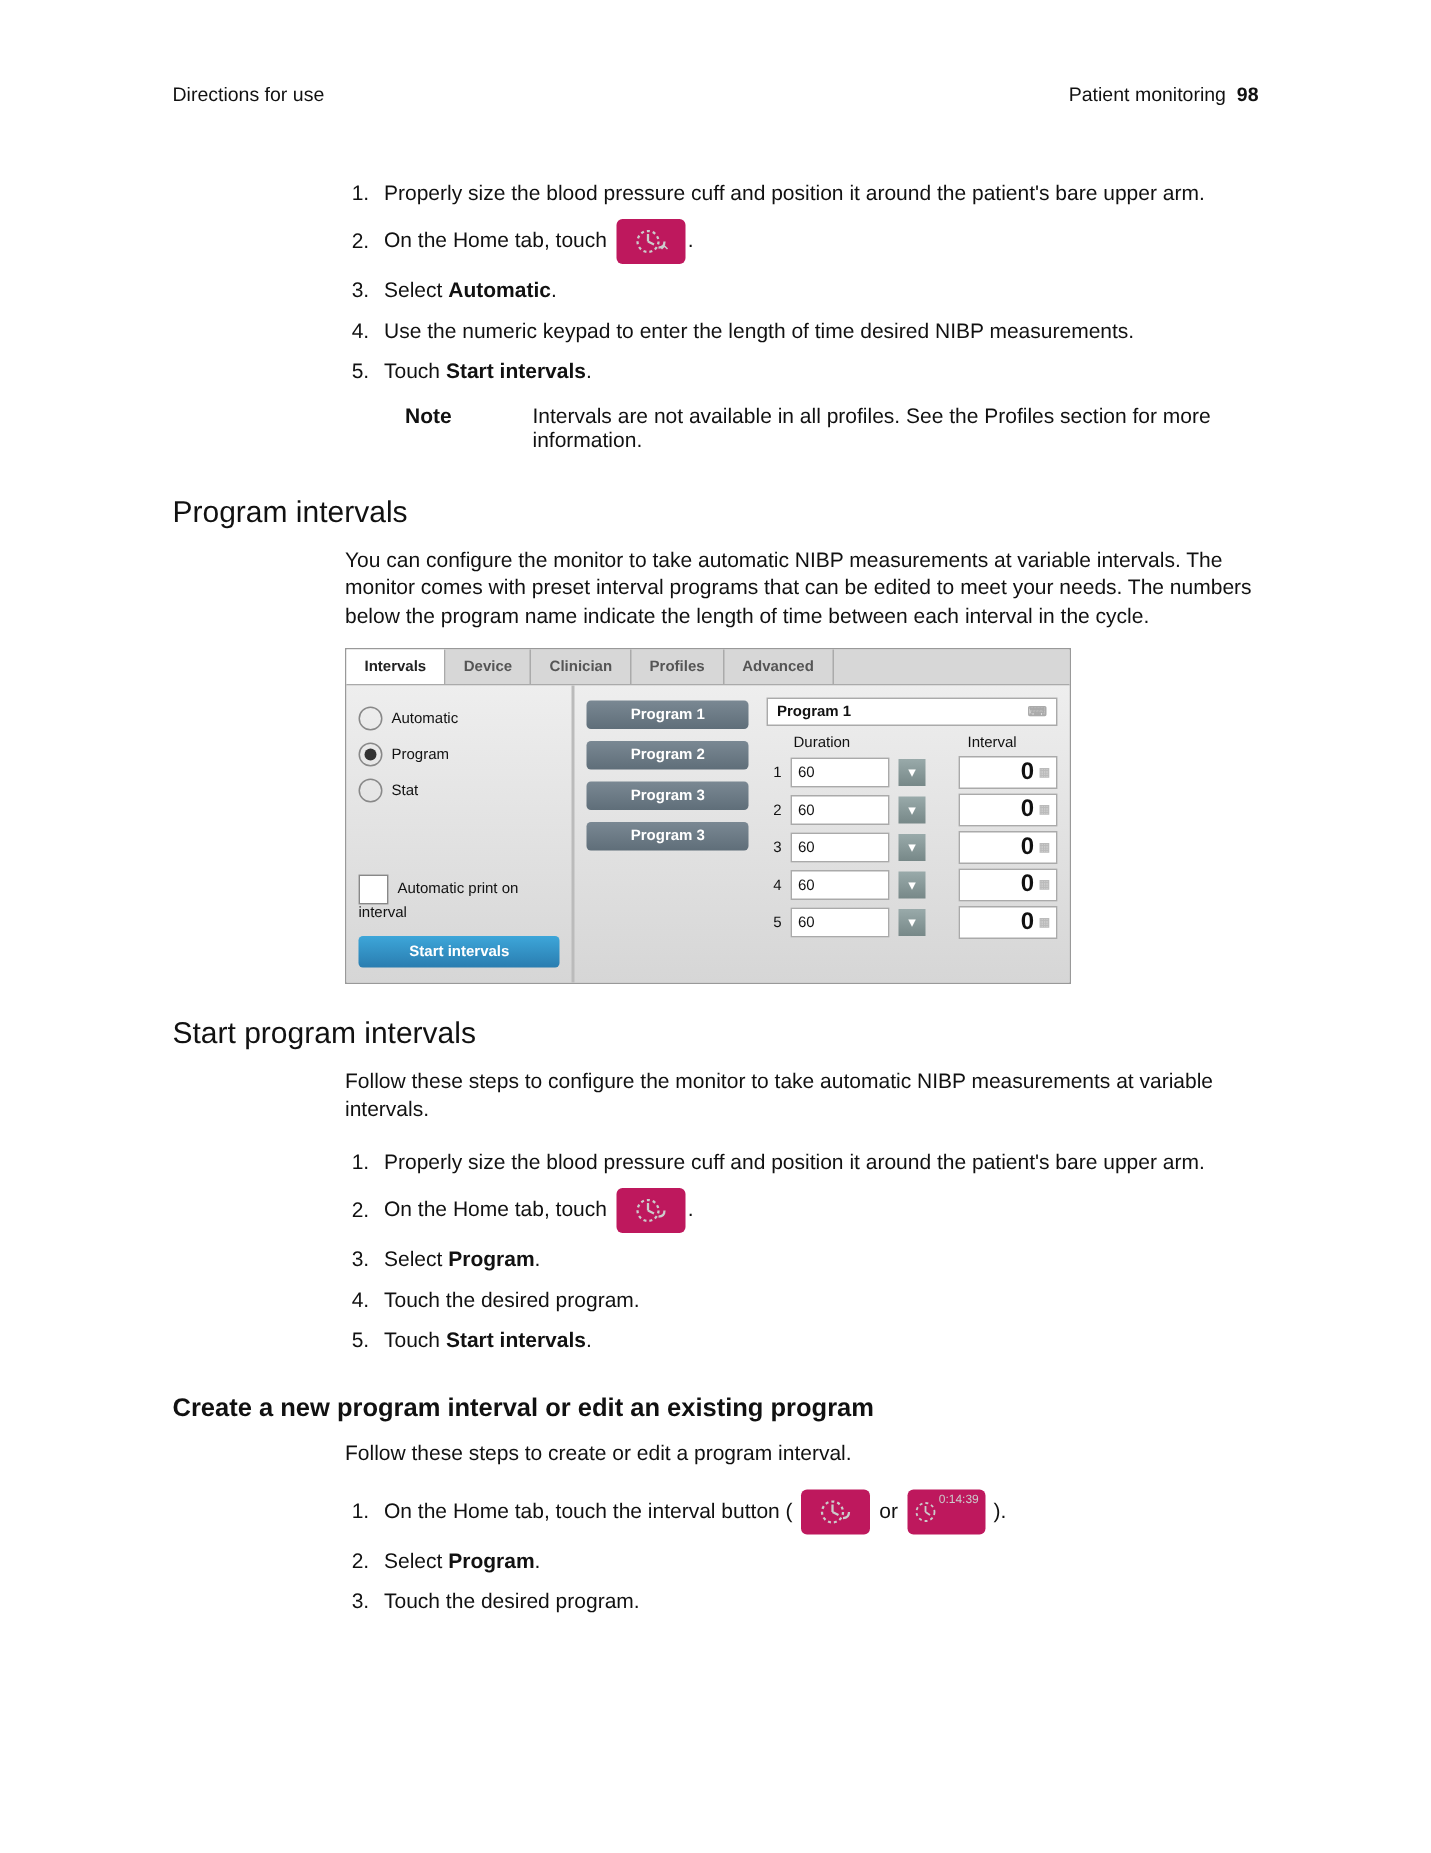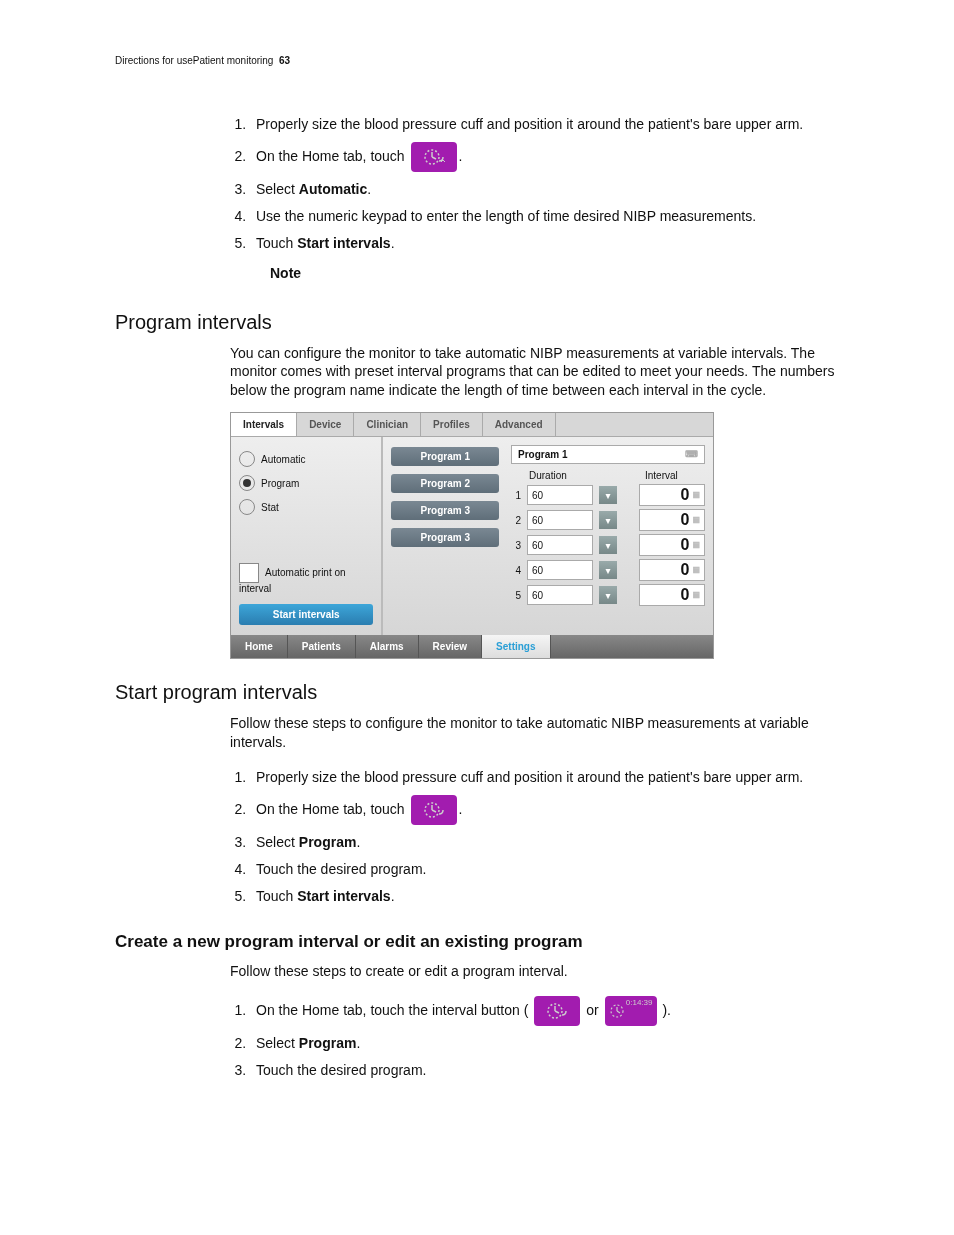--- a/index.html
+++ b/index.html
@@ -5,31 +5,31 @@
   body {
     font-family: Arial, Helvetica, sans-serif;
     font-size: 14px;
     color: #111;
     margin: 0;
     padding: 55px 115px 60px 115px;
     width: 954px;
     box-sizing: border-box;
     background: #fff;
   }
-  .hdr { display:flex; justify-content:flex-start; font-size:10px; margin-bottom:45px;}
+  .hdr { display:flex; justify-content:space-between; font-size:13px; margin-bottom:45px;}
   ol { margin:0 0 0 115px; padding-left:20px;}
   ol li { padding:4px 0 4px 6px; line-height:1.35;}
   .note-row { display:flex; margin:8px 0 30px 155px;}
   .note-label { font-weight:bold; width:85px; flex:0 0 85px;}
   h2 { font-size:20px; font-weight:normal; margin:22px 0 10px 0;}
   h3 { font-size:17px; font-weight:bold; margin:22px 0 10px 0;}
   .para { margin:0 0 12px 115px; line-height:1.35;}
   .icon-btn {
     display:inline-block; vertical-align:middle; width:46px; height:30px;
-    background:#a21caf; border-radius:4px; position:relative; margin:0 2px;
+    background:#be185d; border-radius:4px; position:relative; margin:0 2px;
   }
   .icon-btn svg { position:absolute; left:50%; top:50%; transform:translate(-50%,-50%);}
   .screenshot {
     margin:12px 0 20px 115px;
     border:1px solid #999;
     width:482px;
     font-size:10px;
     background:linear-gradient(#f7f7f7,#efefef);
   }
   .top-tabs { display:flex; background:#d7d7d7; border-bottom:1px solid #aaa;}
@@ -59,21 +59,21 @@
   .bottom-tabs{ display:flex; background:linear-gradient(#888,#666);}
   .bt{ flex:0 0 auto; padding:6px 14px; color:#fff; font-weight:bold; font-size:10px; border-right:1px solid #555;}
   .bt.settings{ color:#2a9fd6; background:linear-gradient(#f5f5f5,#ddd);}
 </style>
 </head>
 <body>
 
 <div class="hdr">
   <div>Directions for use</div>
   <div>
-    <span>Patient monitoring</span>&nbsp;&nbsp;<b>63</b>
+    <span>Patient monitoring</span>&nbsp;&nbsp;<b>98</b>
   </div>
 </div>
 
 <ol>
   <li>Properly size the blood pressure cuff and position it around the patient's bare upper arm.</li>
   <li>
     <span>On the Home tab, touch </span>
     <span class="icon-btn">
       <svg width="26" height="20">
           <circle cx="11" cy="10" r="7" fill="none" stroke="#ccc" stroke-width="1.5" stroke-dasharray="2 2"></circle>
@@ -82,20 +82,21 @@
           <path d="M20 15 L22 13 L24 15" stroke="#ccc" fill="none"></path>
         </svg>
     </span><span>.</span>
   </li>
   <li><span>Select </span><b>Automatic</b><span>.</span></li>
   <li>Use the numeric keypad to enter the length of time desired NIBP measurements.</li>
   <li><span>Touch </span><b>Start intervals</b><span>.</span></li>
 </ol>
 <div class="note-row">
   <div class="note-label">Note</div>
+  <div style="flex:1;">Intervals are not available in all profiles. See the Profiles section for more information.</div>
 </div>
 
 <h2>Program intervals</h2>
 <p class="para">You can configure the monitor to take automatic NIBP measurements at variable intervals. The monitor comes with preset interval programs that can be edited to meet your needs. The numbers below the program name indicate the length of time between each interval in the cycle.</p>
 
 <div class="screenshot">
   <div class="top-tabs">
     <div class="top-tab active">Intervals</div>
     <div class="top-tab">Device</div>
     <div class="top-tab">Clinician</div>
@@ -161,27 +162,20 @@
           </div>
           <div class="data-row">
             <span class="rn">5</span>
             <span class="dur">60</span>
             <span class="dd">▾</span>
             <span class="ivl">0<span class="ivl-kb">▦</span></span>
           </div>
         </div>
     </div>
   </div>
-  <div class="bottom-tabs">
-    <div class="bt">Home</div>
-    <div class="bt">Patients</div>
-    <div class="bt">Alarms</div>
-    <div class="bt">Review</div>
-    <div class="bt settings">Settings</div>
-  </div>
 </div>
 
 <h2>Start program intervals</h2>
 <p class="para">Follow these steps to configure the monitor to take automatic NIBP measurements at variable intervals.</p>
 <ol>
   <li>Properly size the blood pressure cuff and position it around the patient's bare upper arm.</li>
   <li>
     <span>On the Home tab, touch </span>
     <span class="icon-btn">
       <svg width="26" height="20">

